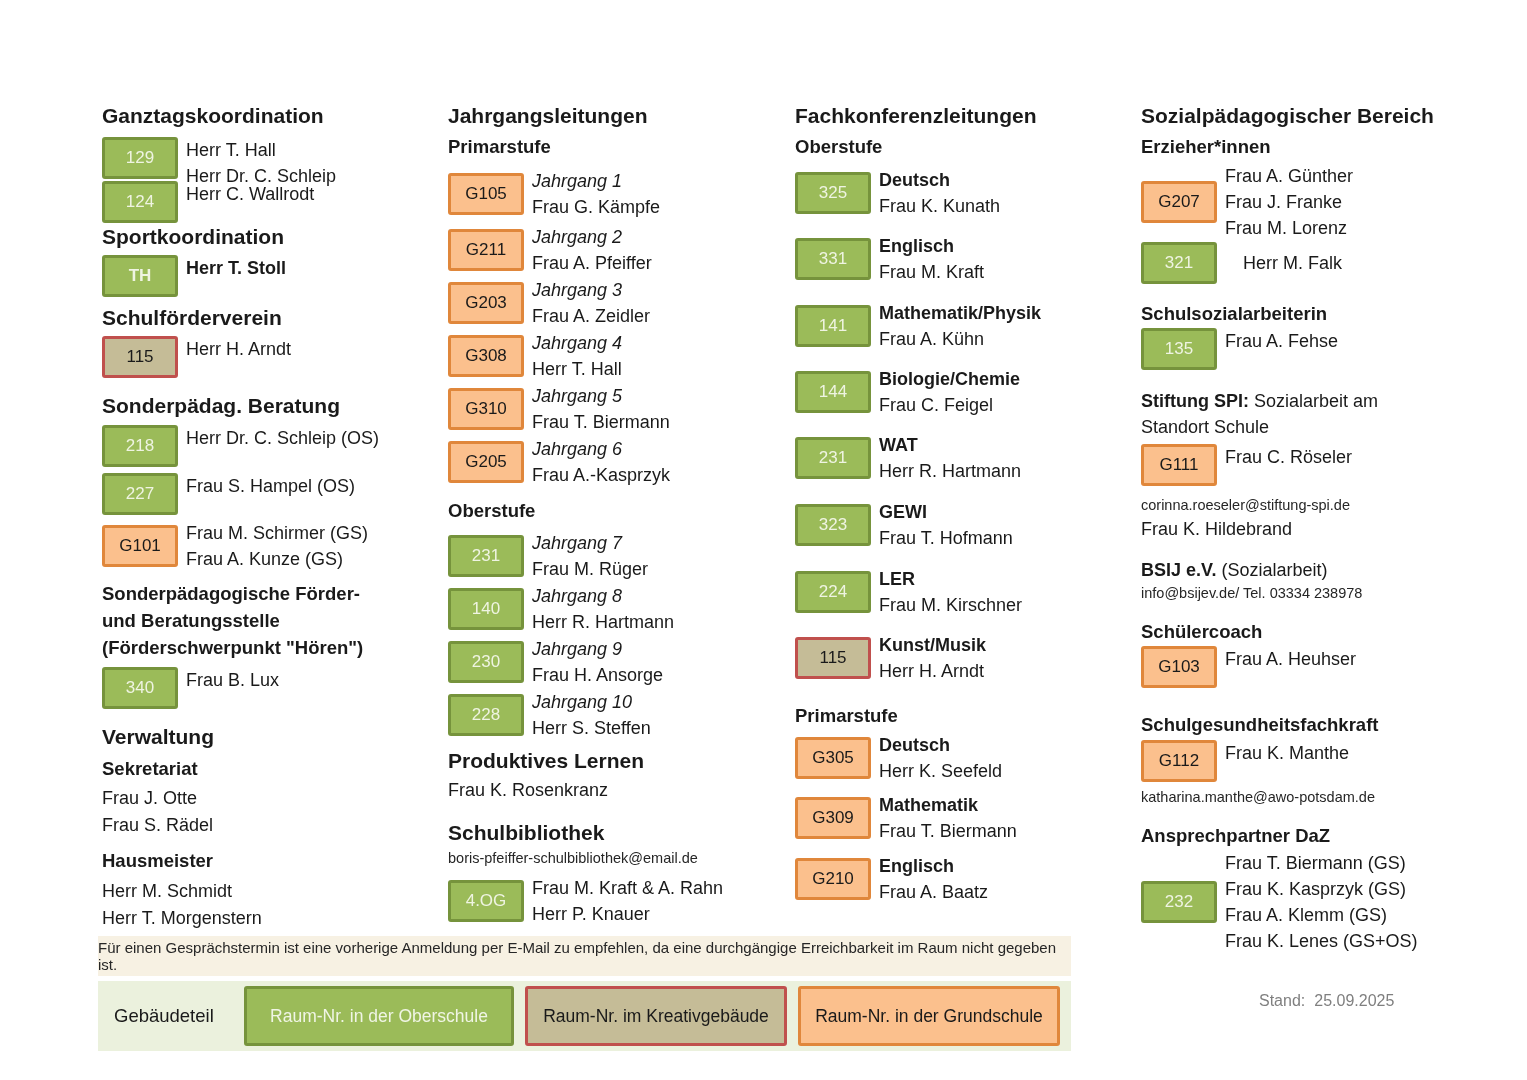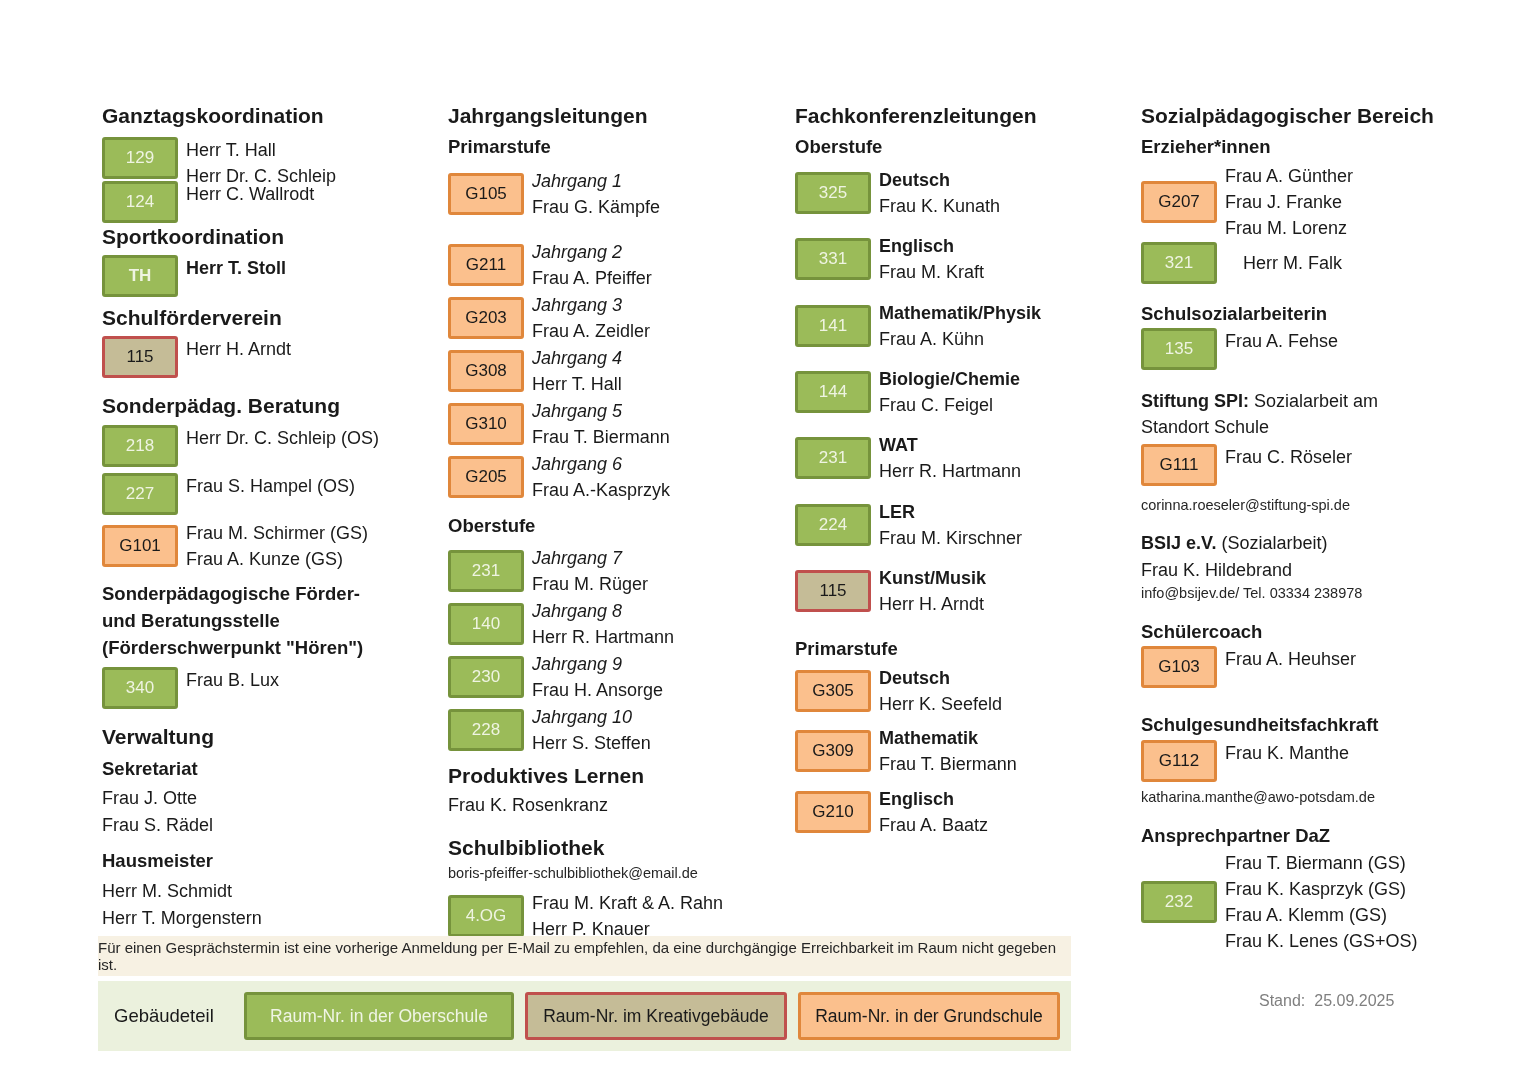--- a/index.html
+++ b/index.html
@@ -44,21 +44,21 @@
     background:#F7F1E3;display:flex;align-items:center;justify-content:center;
     font-size:15px;color:#262626;
   }
   .legend-bar{
     position:absolute;left:98px;top:981px;width:973px;height:70px;
     background:#EBF1DD;display:flex;align-items:center;
     box-sizing:border-box;padding:0 16px;gap:10px;
   }
   .legend-label{font-size:18.5px;margin-right:8px;min-width:112px;}
   .legend-box{
-    box-sizing:border-box;height:48px;border:3px solid;border-radius:3px;
+    box-sizing:border-box;height:60px;border:3px solid;border-radius:3px;
     display:flex;align-items:center;justify-content:center;font-size:17.5px;
   }
   .legend-box.green{width:270px;background:#9BBB59;border-color:#76933C;color:#F0F5E5;}
   .legend-box.khaki{width:262px;background:#C5BC97;border-color:#C0504D;color:#1a1a1a;}
   .legend-box.orange{width:262px;background:#FBC08D;border-color:#E0873B;color:#1a1a1a;}
 
   .stand{
     position:absolute;left:1259px;top:992px;
     font-size:16px;color:#7f7f7f;display:flex;gap:9px;
   }
@@ -135,21 +135,21 @@
 <div class="col" id="col2">
     <div class="h1" style="margin-top: 4px;">Jahrgangsleitungen</div>
     <div class="h2" style="margin-top: 5px;">Primarstufe</div>
     <div class="entry center" style="margin-top: 8px;">
       <span class="room orange">G105</span>
       <div class="elines">
         <div class="eline i">Jahrgang 1</div>
         <div class="eline">Frau G. Kämpfe</div>
       </div>
     </div>
-    <div class="entry center" style="margin-top: 19px;">
+    <div class="entry center" style="margin-top: 4px;">
       <span class="room orange">G211</span>
       <div class="elines">
         <div class="eline i">Jahrgang 2</div>
         <div class="eline">Frau A. Pfeiffer</div>
       </div>
     </div>
     <div class="entry center" style="margin-top: 1px;">
       <span class="room orange">G203</span>
       <div class="elines">
         <div class="eline i">Jahrgang 3</div>
@@ -250,20 +250,27 @@
       </div>
     </div>
     <div class="entry center" style="margin-top: 14px;">
       <span class="room green">231</span>
       <div class="elines">
         <div class="eline b">WAT</div>
         <div class="eline">Herr R. Hartmann</div>
       </div>
     </div>
     <div class="entry center" style="margin-top: 15px;">
+      <span class="room green">323</span>
+      <div class="elines">
+        <div class="eline b">GEWI</div>
+        <div class="eline">Frau T. Hofmann</div>
+      </div>
+    </div>
+    <div class="entry center" style="margin-top: 15px;">
       <span class="room green">224</span>
       <div class="elines">
         <div class="eline b">LER</div>
         <div class="eline">Frau M. Kirschner</div>
       </div>
     </div>
     <div class="entry center" style="margin-top: 14px;">
       <span class="room khaki">115</span>
       <div class="elines">
         <div class="eline b">Kunst/Musik</div>
@@ -318,22 +325,22 @@
       </div>
     </div>
     <div class="line rich" style="margin-top: 18px;"><span class="b">Stiftung SPI:</span><span> Sozialarbeit am Standort Schule</span></div>
     <div class="entry top" style="margin-top: 4px;">
       <span class="room orange">G111</span>
       <div class="elines">
         <div class="eline">Frau C. Röseler</div>
       </div>
     </div>
     <div class="line small" style="margin-top: 9px;">corinna.roeseler@stiftung-spi.de</div>
+    <div class="line" style="margin-top: 1px;">Frau K. Hildebrand</div>
     <div class="line rich" style="margin-top: 15px;"><span class="b">BSIJ e.V.</span><span> (Sozialarbeit)</span></div>
-    <div class="line" style="margin-top: 1px;">Frau K. Hildebrand</div>
     <div class="line small" style="margin-top: 0px;">info@bsijev.de/ Tel. 03334 238978</div>
     <div class="h2" style="margin-top: 15px;">Schülercoach</div>
     <div class="entry top" style="margin-top: 1px;">
       <span class="room orange">G103</span>
       <div class="elines">
         <div class="eline">Frau A. Heuhser</div>
       </div>
     </div>
     <div class="h2" style="margin-top: 23px;">Schulgesundheitsfachkraft</div>
     <div class="entry top" style="margin-top: 2px;">

